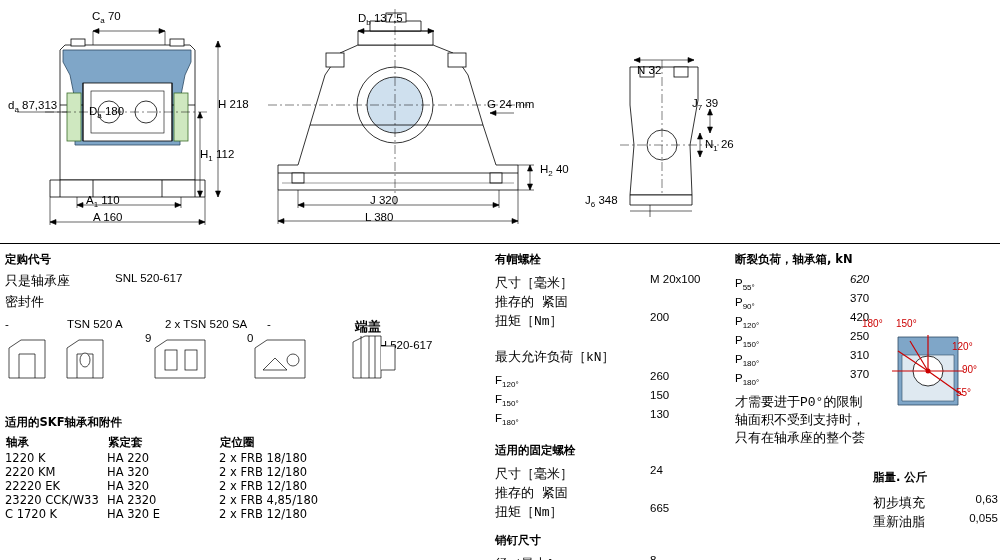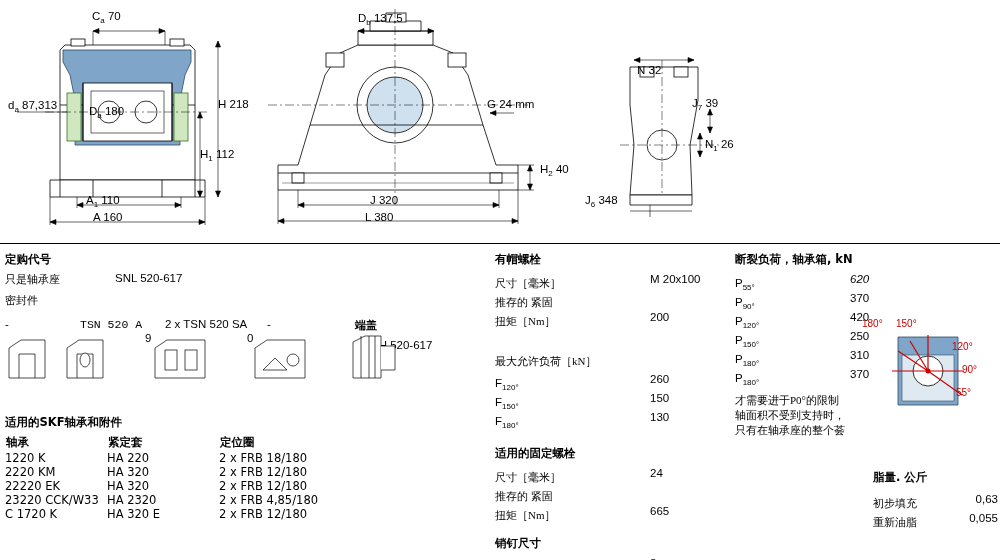--- a/index.html
+++ b/index.html
@@ -5,21 +5,21 @@
   html,body{margin:0;padding:0;}
   body{width:1000px;height:560px;background:#ffffff;font-family:"Liberation Sans",sans-serif;color:#000;position:relative;overflow:hidden;}
   .pg{position:absolute;left:0;top:0;width:1000px;height:560px;}
   .dimtxt{font-size:11.5px;font-family:"Liberation Sans",sans-serif;white-space:nowrap;}
   .sub{font-size:8px;vertical-align:sub;}
   .bold{font-weight:bold;}
   svg{display:block;}
   .tbl{position:absolute;font-size:11.5px;}
   .tbl td{padding:0;font-size:11.5px;vertical-align:top;font-family:"DejaVu Sans","Liberation Sans",sans-serif;}
   .hdr{font-weight:bold;font-family:"DejaVu Sans","Liberation Sans",sans-serif;font-size:11.5px;}
-  .lbl{font-family:Liberation Serif, serif;font-size:11px;}
+  .lbl{font-family:Liberation Mono, monospace;font-size:13px;}
   .val{font-family:"Liberation Sans",sans-serif;font-size:11.5px;}
   .divline{position:absolute;background:#000;height:1px;}
 </style>
 </head>
 <body>
 
 <div class="pg">
 
   <svg width="250" height="240" style="position:absolute;left:5px;top:5px;">
     <g stroke="#000" fill="none" stroke-width="0.8">
@@ -197,21 +197,21 @@
 <div style="position:absolute;left:5px;top:252px;width:470px;">
   <div class="hdr">定购代号</div>
   <div style="position:relative;height:46px;margin-top:5px;">
     <span class="lbl" style="position:absolute;left:0;top:0;">只是轴承座</span>
     <span class="val" style="position:absolute;left:110px;top:0;">SNL 520-617</span>
     <span class="lbl" style="position:absolute;left:0;top:21px;">密封件</span>
   </div>
 
   <div style="position:relative;height:14px;">
     <span class="val" style="position:absolute;left:0;top:0;">-</span>
-    <span class="val" style="position:absolute;left:75px;top:0;font-family:Liberation Mono, monospace;">TSN 520 A</span>
+    <span class="val" style="position:absolute;left:62px;top:0;">TSN 520 A</span>
     <span class="val" style="position:absolute;left:160px;top:0;">2 x TSN 520 SA</span>
     <span class="val" style="position:absolute;left:262px;top:0;">-</span>
     <span class="lbl bold" style="position:absolute;left:350px;top:0;">端盖</span>
     <span class="val" style="position:absolute;left:350px;top:21px;">ASNH 520-617</span>
   </div>
 
   <svg width="470" height="55" style="position:absolute;left:0;top:78px;">
     <g stroke="#000" fill="none" stroke-width="0.7">
 
       <path d="M4,48 L4,18 L16,10 L40,10 L40,48 Z" fill="#ffffff"></path>
@@ -280,21 +280,21 @@
   </table>
 </div>
 
 <div style="position:absolute;left:495px;top:252px;width:230px;">
   <div class="hdr">有帽螺栓</div>
   <div style="position:relative;margin-top:6px;">
     <div style="position:relative;height:19px;"><span class="lbl">尺寸［毫米］</span><span class="val" style="position:absolute;left:155px;top:0;">M 20x100</span></div>
     <div style="position:relative;height:19px;"><span class="lbl">推存的 紧固</span></div>
     <div style="position:relative;height:19px;"><span class="lbl">扭矩［Nm］</span><span class="val" style="position:absolute;left:155px;top:0;">200</span></div>
   </div>
-  <div class="lbl" style="margin-top:24px;">最大允许负荷［kN］</div>
+  <div class="lbl" style="margin-top:18px;">最大允许负荷［kN］</div>
   <div style="position:relative;margin-top:4px;">
     <div style="position:relative;height:19px;"><span class="val"><span>F</span><span class="sub">120°</span></span><span class="val" style="position:absolute;left:155px;top:0;">260</span></div>
     <div style="position:relative;height:19px;"><span class="val"><span>F</span><span class="sub">150°</span></span><span class="val" style="position:absolute;left:155px;top:0;">150</span></div>
     <div style="position:relative;height:19px;"><span class="val"><span>F</span><span class="sub">180°</span></span><span class="val" style="position:absolute;left:155px;top:0;">130</span></div>
   </div>
 
   <div class="hdr" style="margin-top:16px;">适用的固定螺栓</div>
   <div style="position:relative;margin-top:6px;">
     <div style="position:relative;height:19px;"><span class="lbl">尺寸［毫米］</span><span class="val" style="position:absolute;left:155px;top:0;">24</span></div>
     <div style="position:relative;height:19px;"><span class="lbl">推存的 紧固</span></div>

